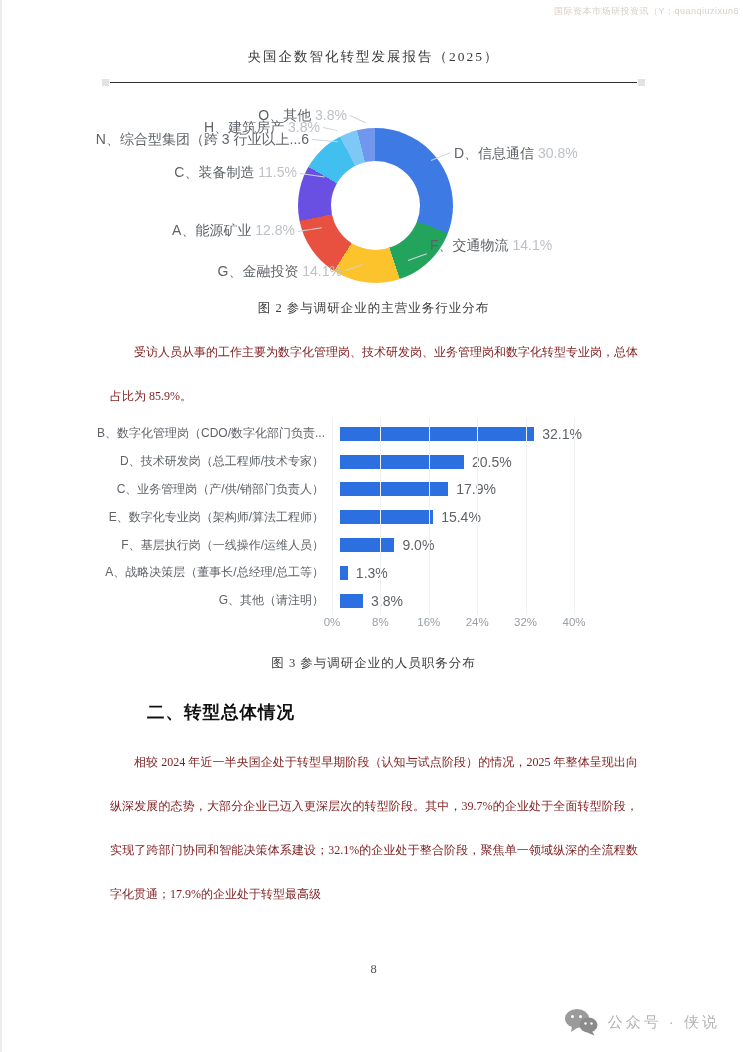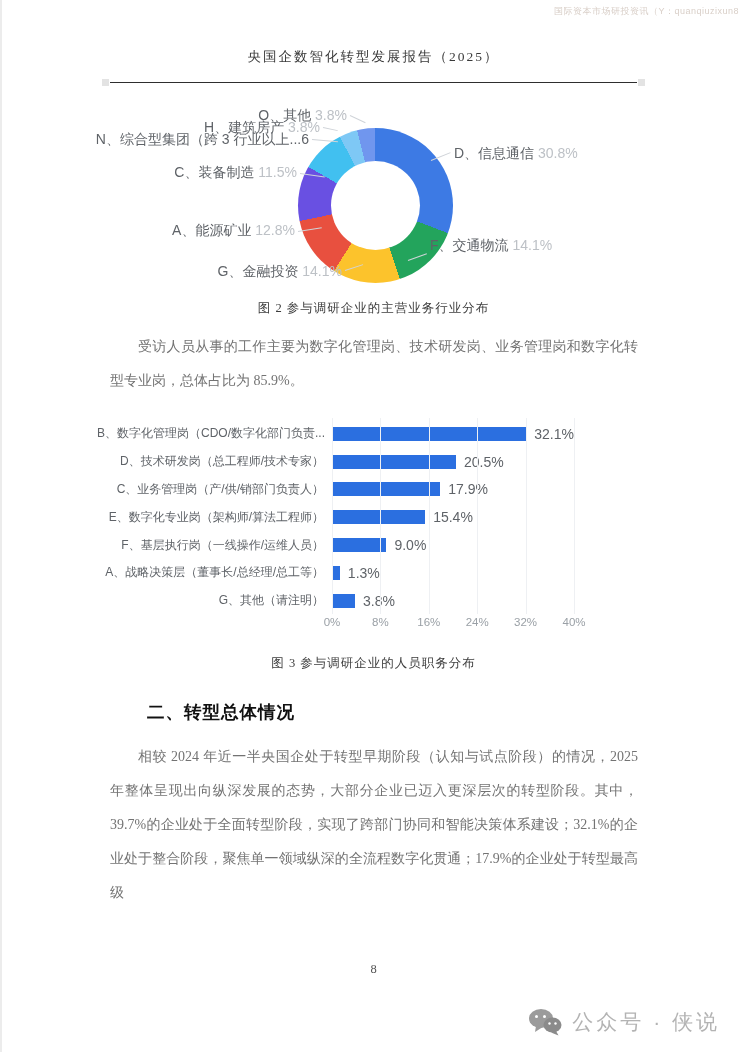--- a/index.html
+++ b/index.html
@@ -55,46 +55,46 @@
 
   .fig-caption{
     position:absolute;left:0;width:743px;text-align:center;
     font-size:12.5px;color:#3c3c3c;letter-spacing:1px;
   }
   .fig2{top:300px;}
   .fig3{top:655px;}
 
   
   .para{
-    position:absolute;left:108px;width:528px;font-size:14px;line-height:34px;
-    text-align:justify;text-indent:2em;color:#737373;
+    position:absolute;left:108px;width:528px;font-size:12px;line-height:44px;
+    text-align:justify;text-indent:2em;color:#7f1d1d;
   }
   .p1{top:330px;}
   .p2{top:740px;}
   .section-heading{
     position:absolute;left:145px;top:700px;font-size:17.5px;font-weight:bold;
     color:#111;letter-spacing:1px;
   }
 
   
   .bar-wrap{position:absolute;left:95px;top:418px;width:553px;height:218px;
     font-family:"Liberation Sans","DejaVu Sans",sans-serif;}
   .grid{position:absolute;top:0;width:1px;height:196px;background:#eef0f3;}
   .bar-rows{position:absolute;left:0;top:2px;width:553px;}
   .bar-row{position:relative;height:27.8px;display:flex;align-items:center;}
-  .bar-cat{width:227px;padding-right:8px;text-align:right;font-size:12px;color:#5f6368;white-space:nowrap;overflow:hidden;}
+  .bar-cat{width:227px;padding-right:16px;text-align:right;font-size:12px;color:#5f6368;white-space:nowrap;overflow:hidden;}
   .bar-fill{height:14px;}
   .bar-val{margin-left:8px;font-size:14px;color:#5f6368;}
   .axis-tick{position:absolute;top:198px;width:44px;text-align:center;font-size:11.5px;color:#9aa0a6;}
 
   
   .page-number{position:absolute;top:962px;left:0;width:743px;text-align:center;font-size:12.5px;color:#555;}
   .footer-badge{position:absolute;top:1008px;right:25px;display:flex;align-items:center;
     font-family:"Liberation Sans","DejaVu Sans",sans-serif;}
-  .footer-badge .badge-text{font-size:21px;color:#b3b3b3;letter-spacing:3px;margin-left:10px;}
+  .footer-badge .badge-text{font-size:15px;color:#b3b3b3;letter-spacing:3px;margin-left:10px;}
 </style>
 </head>
 <body>
 
 <div id="page">
 
   <div class="watermark">国际资本市场研投资讯（Y：quanqiuzixun8</div>
 
   <div class="header-title">央国企数智化转型发展报告（2025）</div>
   <div class="rule-mark l"></div>

